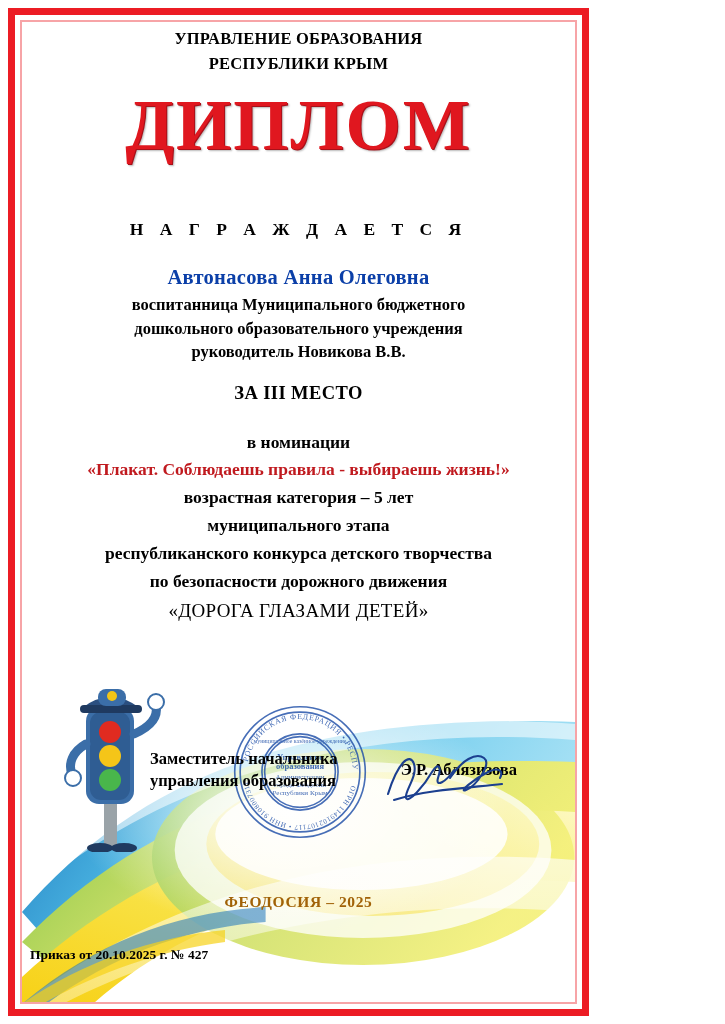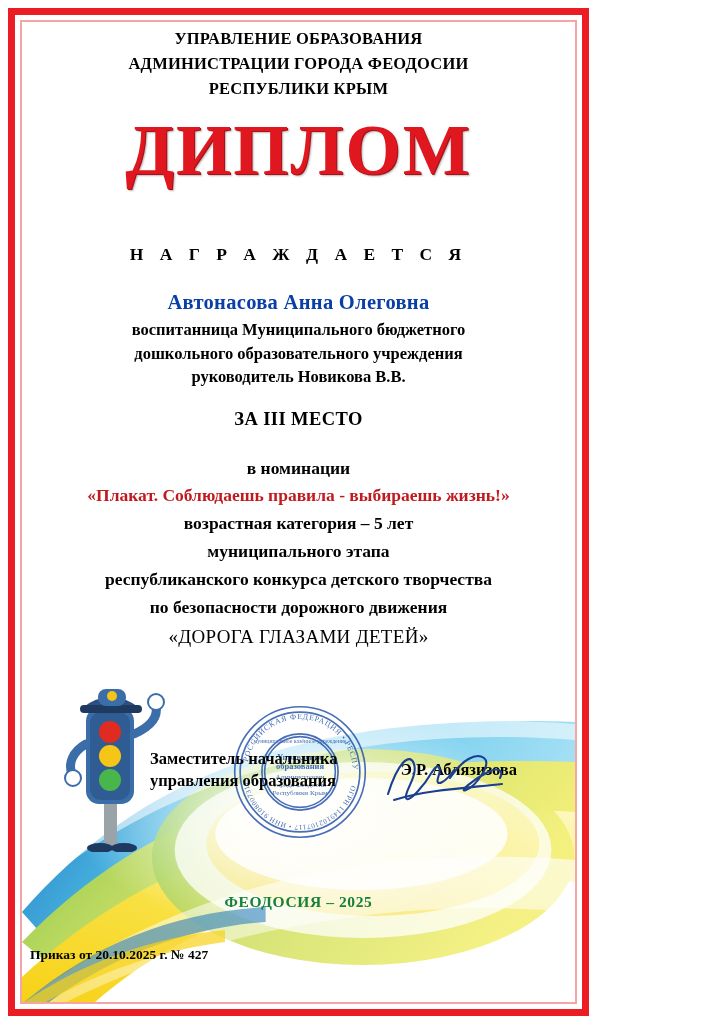--- a/index.html
+++ b/index.html
@@ -199,21 +199,21 @@
   }
   .mascot svg { width: 100%; height: 100%; }
 
   .city-year {
     position: absolute;
     left: 0; right: 0;
     top: 893px;
     text-align: center;
     font-weight: bold;
     font-size: 15.5px;
-    color: #15803d;
+    color: #a16207;
     letter-spacing: 0.6px;
     z-index: 3;
   }
 
   .order-line {
     position: absolute;
     left: 30px;
     top: 947px;
     font-weight: bold;
     font-size: 13.5px;
@@ -271,21 +271,20 @@
 
       <ellipse cx="330" cy="200" rx="270" ry="120" fill="url(#gGlow)"></ellipse>
 
       <path d="M0,392 C90,330 190,300 300,295 L300,310 C200,316 110,345 30,392 Z" fill="#1b75bb" opacity="0.55"></path>
       <path d="M0,392 C70,352 160,325 250,318 L250,330 C170,338 90,362 25,392 Z" fill="#f7d117" opacity="0.7"></path>
     </svg>
   </div>
 
   <div class="content">
     <div class="org-line">УПРАВЛЕНИЕ ОБРАЗОВАНИЯ</div>
-    <div class="org-line">АДМИНИСТРАЦИИ ГОРОДА ФЕОДОСИИ</div>
     <div class="org-line">РЕСПУБЛИКИ КРЫМ</div>
 
     <div class="title-diplom">ДИПЛОМ</div>
 
     <div class="awarded">Н А Г Р А Ж Д А Е Т С Я</div>
 
     <div class="recipient">Автонасова Анна Олеговна</div>
 
     <div class="desc">
       <div>воспитанница Муниципального бюджетного</div>

